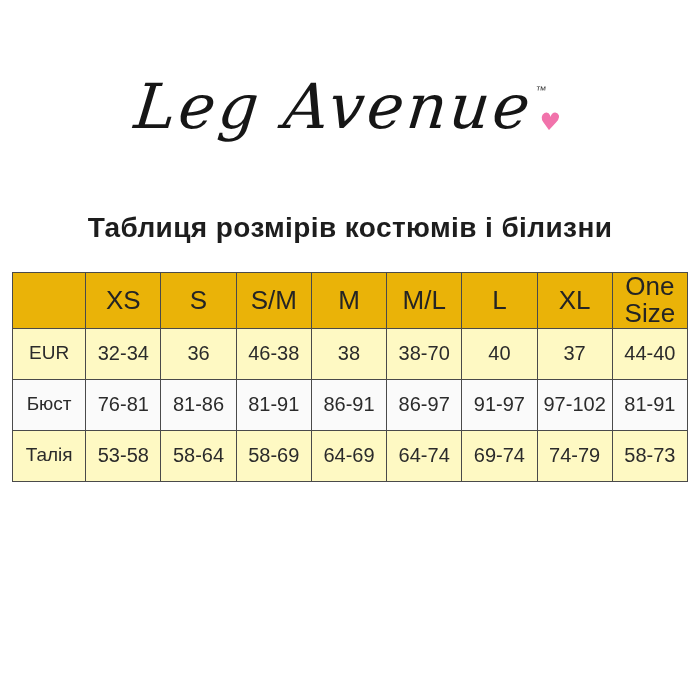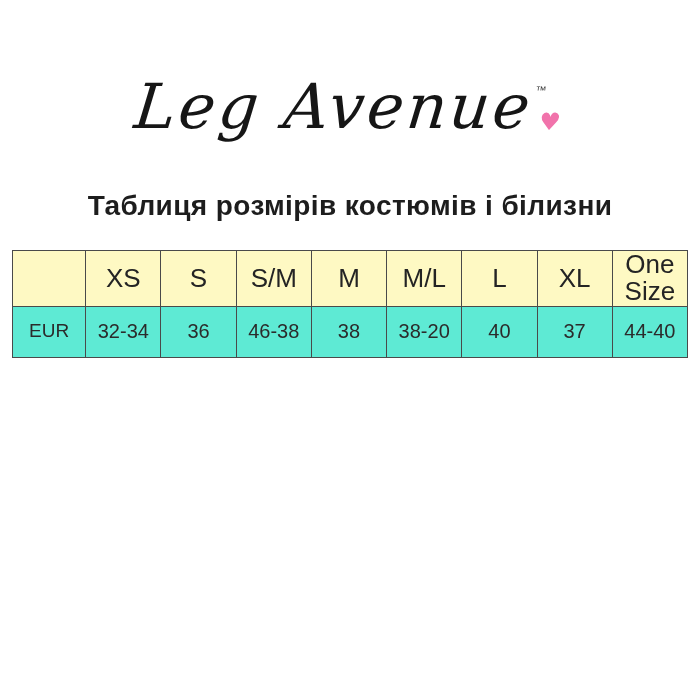--- a/index.html
+++ b/index.html
@@ -46,21 +46,21 @@
   }
   .heart-icon {
     font-size: 24px;
     vertical-align: -2px;
     margin-left: -4px;
     display: inline-block;
     font-style: normal;
   }
   
   .page-title {
-    margin: 46px 0 0 0;
+    margin: 68px 0 0 0;
     text-align: center;
     font-size: 28px;
     font-weight: 700;
     color: #1d1d1d;
     letter-spacing: 0.4px;
   }
   
   .table-wrap {
     margin: 28px auto 0 auto;
     width: 676px;
@@ -72,29 +72,29 @@
   }
   .size-table th,
   .size-table td {
     border: 1px solid #4a4a4a;
     text-align: center;
     vertical-align: middle;
     padding: 0 2px;
     box-sizing: border-box;
   }
   .size-table thead th {
-    background: #fef9c3;
+    background: #eab308;
     font-weight: 400;
     font-size: 26px;
     line-height: 1.05;
     height: 50px;
     color: #242424;
   }
   .size-table tbody td {
-    background: #5eead4;
+    background: #fef9c3;
     font-size: 20px;
     height: 51px;
     color: #2b2b2b;
   }
   .size-table tbody tr:nth-child(even) td {
     background: #fafafa;
   }
   .size-table td.row-label {
     font-size: 19px;
     line-height: 1.2;
@@ -137,22 +137,44 @@
             <th>One Size</th>
           </tr>
       </thead>
       <tbody>
           <tr>
             <td class="row-label">EUR</td>
             <td>32-34</td>
             <td>36</td>
             <td>46-38</td>
             <td>38</td>
-            <td>38-20</td>
+            <td>38-70</td>
             <td>40</td>
             <td>37</td>
             <td>44-40</td>
+          </tr>
+          <tr>
+            <td class="row-label">Бюст</td>
+            <td>76-81</td>
+            <td>81-86</td>
+            <td>81-91</td>
+            <td>86-91</td>
+            <td>86-97</td>
+            <td>91-97</td>
+            <td>97-102</td>
+            <td>81-91</td>
+          </tr>
+          <tr>
+            <td class="row-label">Талія</td>
+            <td>53-58</td>
+            <td>58-64</td>
+            <td>58-69</td>
+            <td>64-69</td>
+            <td>64-74</td>
+            <td>69-74</td>
+            <td>74-79</td>
+            <td>58-73</td>
           </tr>
         </tbody>
     </table>
   </div>
 
 </div>
 
 </body></html>

